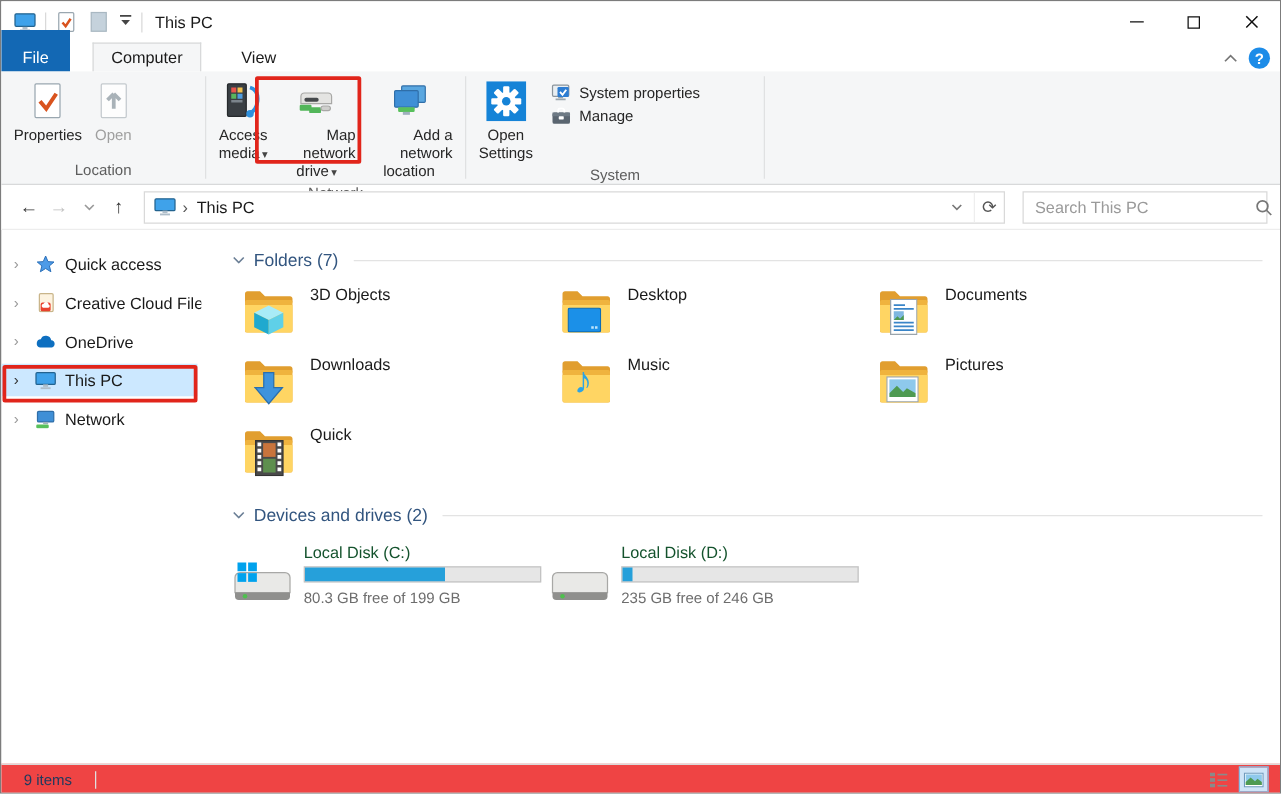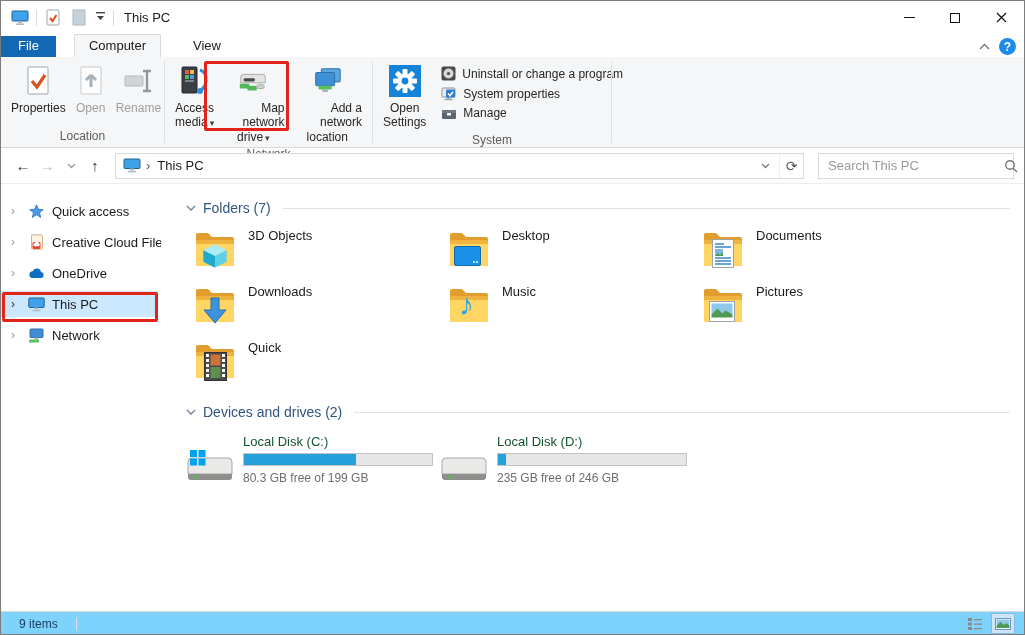--- a/index.html
+++ b/index.html
@@ -14,21 +14,21 @@
   .qat-drop { font-size:9px; color:#444; width:12px; }
   .tb-title { font-size:13px; color:#1a1a1a; margin-left:4px; }
   .win-controls { display:flex; height:33px; }
   .win-btn { width:46px; height:33px; display:flex; align-items:center; justify-content:center; }
   .glyph-min { width:11px; height:1px; background:#111; }
   .glyph-max { width:10px; height:10px; border:1px solid #111; }
 
   
   .tabrow { height:23px; display:flex; align-items:flex-end; background:#fff; position:relative; }
   .tab { font-size:13px; padding:3px 14px 4px; color:#1a1a1a;margin-left:18px; }
-  .tab-file { background:#1368b4; color:#fff; padding:2px 17px 4px; margin-left:0; }
+  .tab-file { background:#1368b4; color:#fff; padding:14px 17px 4px; margin-left:0; }
   .tab-active { background:#f5f6f7; border:1px solid #d8d9da; border-bottom:none; color:#1a1a1a; }
   .tabrow-right { position:absolute; right:8px; bottom:2px; display:flex; align-items:center; gap:9px; }
   .collapse-btn { display:flex; align-items:center; }
   .help-btn { width:17px; height:17px; border-radius:50%; background:#1d8ce8; color:#fff; font-size:12px; font-weight:bold; display:flex; align-items:center; justify-content:center; }
 
   
   .ribbon { height:91px; background:#f5f6f7; border-bottom:1px solid #d8d9da; display:flex; }
   .rgroup { display:flex; flex-direction:column; height:100%; }
   .rdivider { width:1px; background:#e0e1e2; margin:4px 0; }
   .rbuttons { flex:1; display:flex; align-items:flex-start; padding:4px 6px 0; }
@@ -84,21 +84,21 @@
   .drive-grid { display:grid; grid-template-columns:repeat(2,254px); margin-top:12px; margin-left:0; }
   .ditem { display:flex; }
   .dicon { width:48px; height:40px; margin-top:12px; flex:none; }
   .dinfo { margin-left:9px; }
   .dname { font-size:13px; color:#14532d; margin-bottom:4px; }
   .dbar { width:190px; height:13px; background:#e6e6e6; border:1px solid #c3c3c3; }
   .dbar-fill { height:100%; background:#26a0da; }
   .dfree { font-size:12px; color:#6d6d6d; margin-top:5px; }
 
   
-  .statusbar { height:25px; border-top:1px solid #d9d9d9; display:flex; align-items:center; padding:0 10px 1px 18px; background:#7dd3fc; position:relative; }
+  .statusbar { height:25px; border-top:1px solid #d9d9d9; display:flex; align-items:center; padding:0 10px 1px 18px; background:#ef4444; position:relative; }
   .status-count { font-size:12px; color:#1c3a5e; }
   .status-sep { width:1px; height:14px; background:#e0e0e0; margin-left:18px; }
   .status-views { position:absolute; right:10px; display:flex; gap:6px; align-items:center; }
   .view-btn { width:22px; height:19px; display:flex; align-items:center; justify-content:center; }
   .view-active { background:#cfe4f7; outline:1px solid #84bce6; }
 
   
   .hl-box { position:absolute; border:3px solid #e1251b; border-radius:2px; pointer-events:none; z-index:10; }
   .hl-map { left:203px; top:60px; width:85px; height:70px; }
   .hl-thispc { left:1px; top:291px; width:156px; height:30px; }
@@ -181,29 +181,20 @@
           <span>Properties</span>
         </div>
         <div class="rbtn rbtn-disabled">
           <span class="ric">
             <svg width="26" height="32" viewBox="0 0 26 32">
                 <rect x="3" y="2" width="20" height="27" rx="1" fill="#fdfdfd" stroke="#c3c9cd"></rect>
                 <path d="M13 22 V10 M13 10 l-5 5 M13 10 l5 5" stroke="#a9b2b8" stroke-width="3" fill="none"></path>
               </svg>
           </span>
           <span>Open</span>
-        </div>
-        <div class="rbtn rbtn-disabled">
-          <span class="ric">
-            <svg width="34" height="32" viewBox="0 0 34 32">
-                <rect x="4" y="11" width="18" height="10" rx="1" fill="#cfd4d8" stroke="#b3babf"></rect>
-                <path d="M26 6 v20 M22 6 h8 M22 26 h8" stroke="#8f979d" stroke-width="2.4" fill="none"></path>
-              </svg>
-          </span>
-          <span>Rename</span>
         </div>
       </div>
       <div class="rlabel">Location</div>
     </div>
 
     <div class="rdivider"></div>
 
     <div class="rgroup net-group">
       <div class="rbuttons">
         <div class="rbtn">
@@ -266,28 +257,20 @@
                   <rect x="13.5" y="4" width="5" height="24" rx="1" transform="rotate(135 16 16)"></rect>
                   <circle cx="16" cy="16" r="7.5"></circle>
                 </g>
                 <circle cx="16" cy="16" r="3.4" fill="#1583d7"></circle>
               </svg>
           </span>
           <span>Open</span>
           <span>Settings</span>
         </div>
         <div class="sys-items">
-          <div class="sys-item">
-            <svg width="15" height="15" viewBox="0 0 15 15">
-                <rect x="0.5" y="0.5" width="14" height="14" rx="2" fill="#4a4a4a"></rect>
-                <circle cx="7.5" cy="7.5" r="5" fill="#d8d8d8"></circle>
-                <circle cx="7.5" cy="7.5" r="1.6" fill="#4a4a4a"></circle>
-              </svg>
-            <span>Uninstall or change a program</span>
-          </div>
           <div class="sys-item">
             <svg width="16" height="15" viewBox="0 0 16 15">
                 <rect x="1" y="2" width="13" height="9" rx="1" fill="#e8eef2" stroke="#8a949c"></rect>
                 <rect x="5.5" y="11" width="4" height="1.6" fill="#9aa6ae"></rect>
                 <rect x="3.5" y="12.8" width="8" height="1.4" fill="#9aa6ae"></rect>
                 <rect x="5" y="3.5" width="9" height="8" rx="1" fill="#2d7dd2"></rect>
                 <path d="M7 7.5 l2 2.3 3-4" stroke="#fff" stroke-width="1.5" fill="none"></path>
               </svg>
             <span>System properties</span>
           </div>

